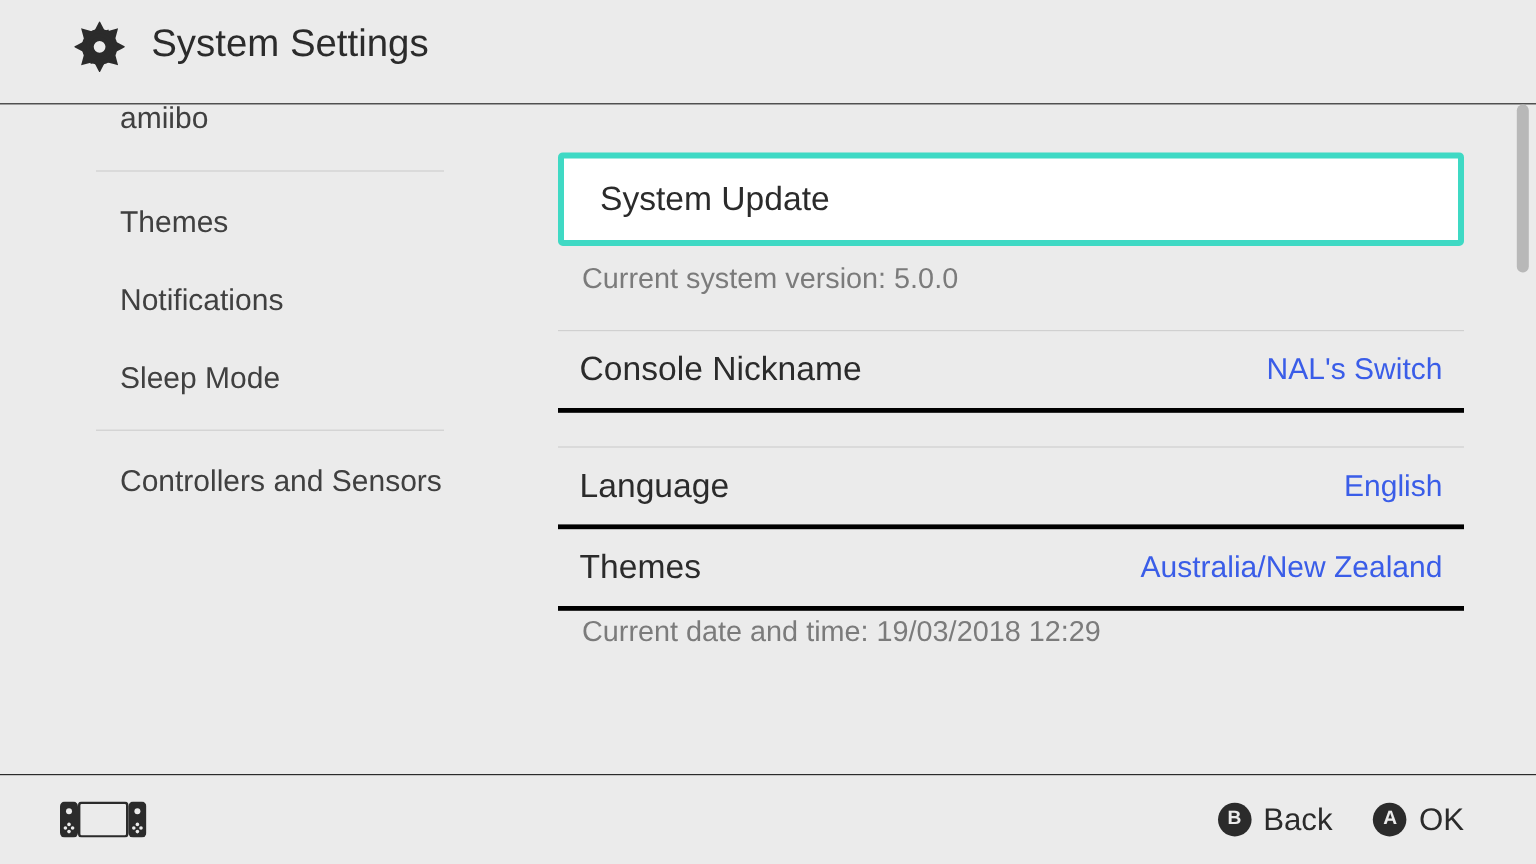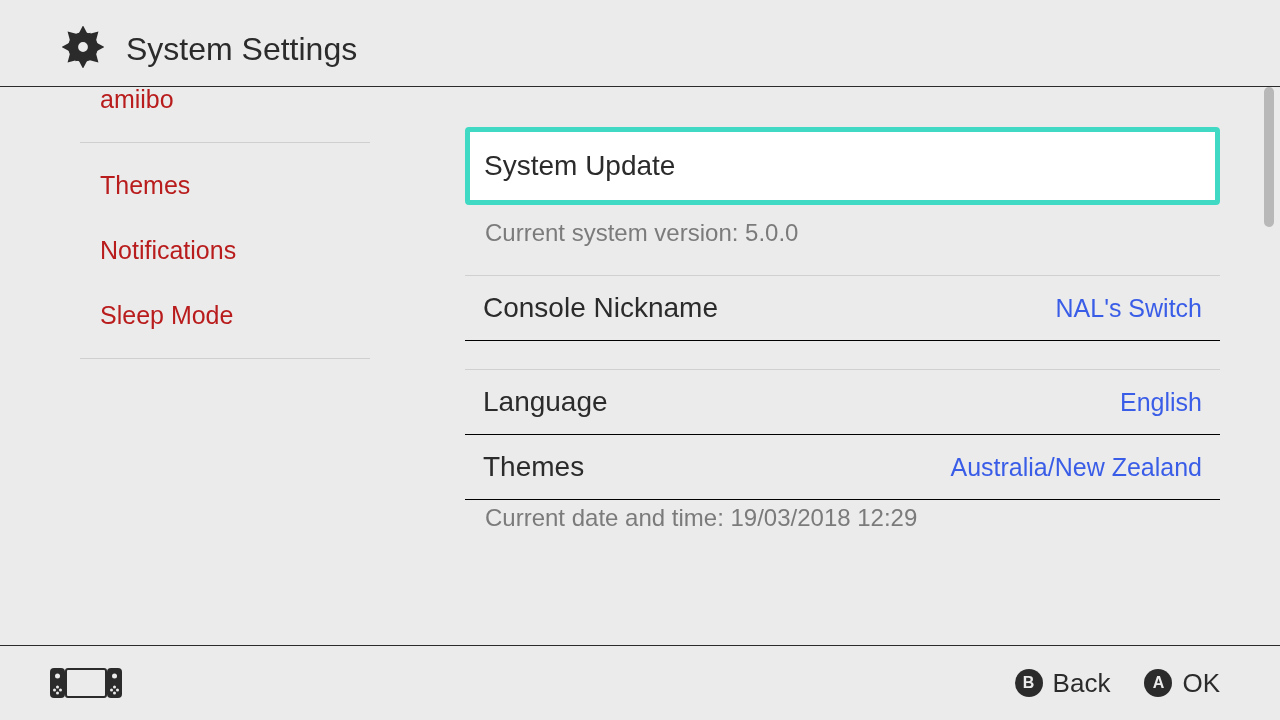--- a/index.html
+++ b/index.html
@@ -10,21 +10,21 @@
     }
     body {
       width: 1280px;
       height: 720px;
       background: #ebebeb;
       overflow: hidden;
       position: relative;
     }
     .header {
       display: flex;
-      align-items: flex-end;
+      align-items: flex-start;
       padding: 18px 18px 18px 62px;
       border-bottom: 1px solid #2b2b2b;
       height: 87px;
     }
     .gear-icon {
       width: 42px;
       height: 42px;
       margin-right: 22px;
       color: #2b2b2b;
     }
@@ -45,21 +45,21 @@
     }
     .sidebar-inner {
       position: absolute;
       top: -20px;
       left: 0;
       right: 0;
     }
     .sidebar-item {
       padding: 18px 0 18px 100px;
       font-size: 25px;
-      color: #b91c1c;
+      color: #404040;
       cursor: pointer;
       position: relative;
     }
     .sidebar-divider {
       border: none;
       border-top: 1px solid #cfcfcf;
       margin: 10px 40px 10px 80px;
     }
     .sidebar-item.selected {
       color: #3a5de8;
@@ -82,29 +82,29 @@
     .main-inner {
       position: relative;
     }
     .row {
       display: flex;
       justify-content: space-between;
       align-items: center;
       padding: 16px 18px;
       font-size: 28px;
       color: #2b2b2b;
-      border-bottom: 1px solid #000000;
+      border-bottom: 4px solid #000000;
       cursor: pointer;
     }
     .row.highlighted {
       border: 5px solid #3fd9c4;
       border-radius: 4px;
       background: #fff;
       margin: 0 0 6px 0;
-      padding: 18px 14px;
+      padding: 18px 30px;
     }
     .row.no-border {
       border-bottom: none;
     }
     .row-value {
       color: #3a5de8;
       font-size: 25px;
       text-align: right;
     }
     .hint {
@@ -206,20 +206,23 @@
       <div class="sidebar-item">
         <span>Themes</span>
       </div>
       <div class="sidebar-item">
         <span>Notifications</span>
       </div>
       <div class="sidebar-item">
         <span>Sleep Mode</span>
       </div>
       <hr class="sidebar-divider">
+      <div class="sidebar-item">
+        <span>Controllers and Sensors</span>
+      </div>
     </div>
   </div>
 
   <div class="main">
     <div class="main-inner">
       <div class="row highlighted">
         <span>System Update</span>
       </div>
       <div class="hint">Current system version: 5.0.0</div>
 

